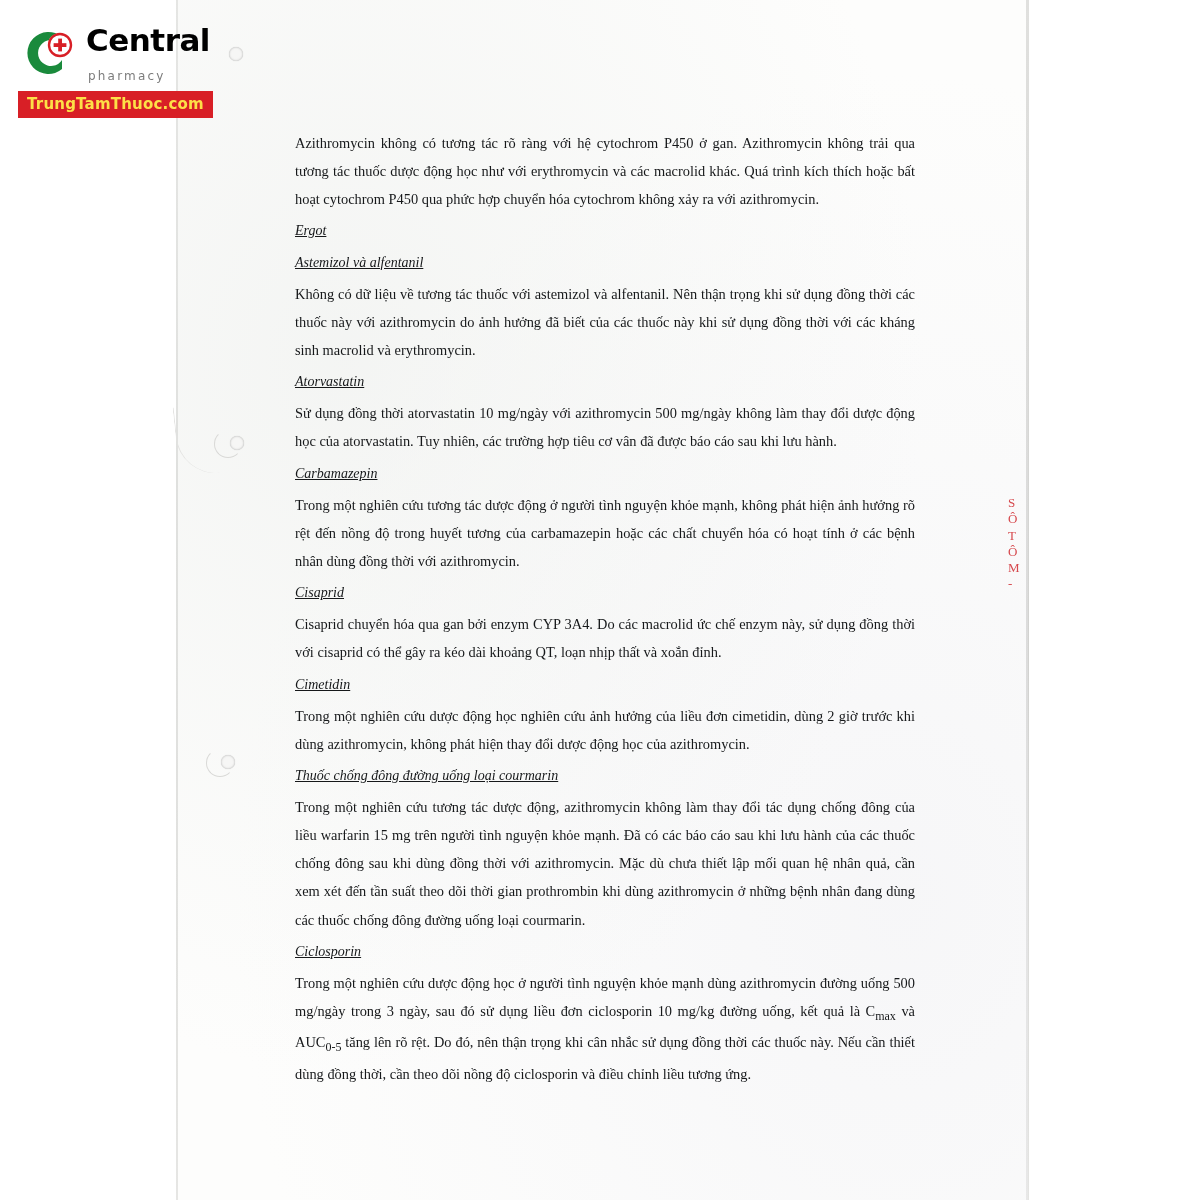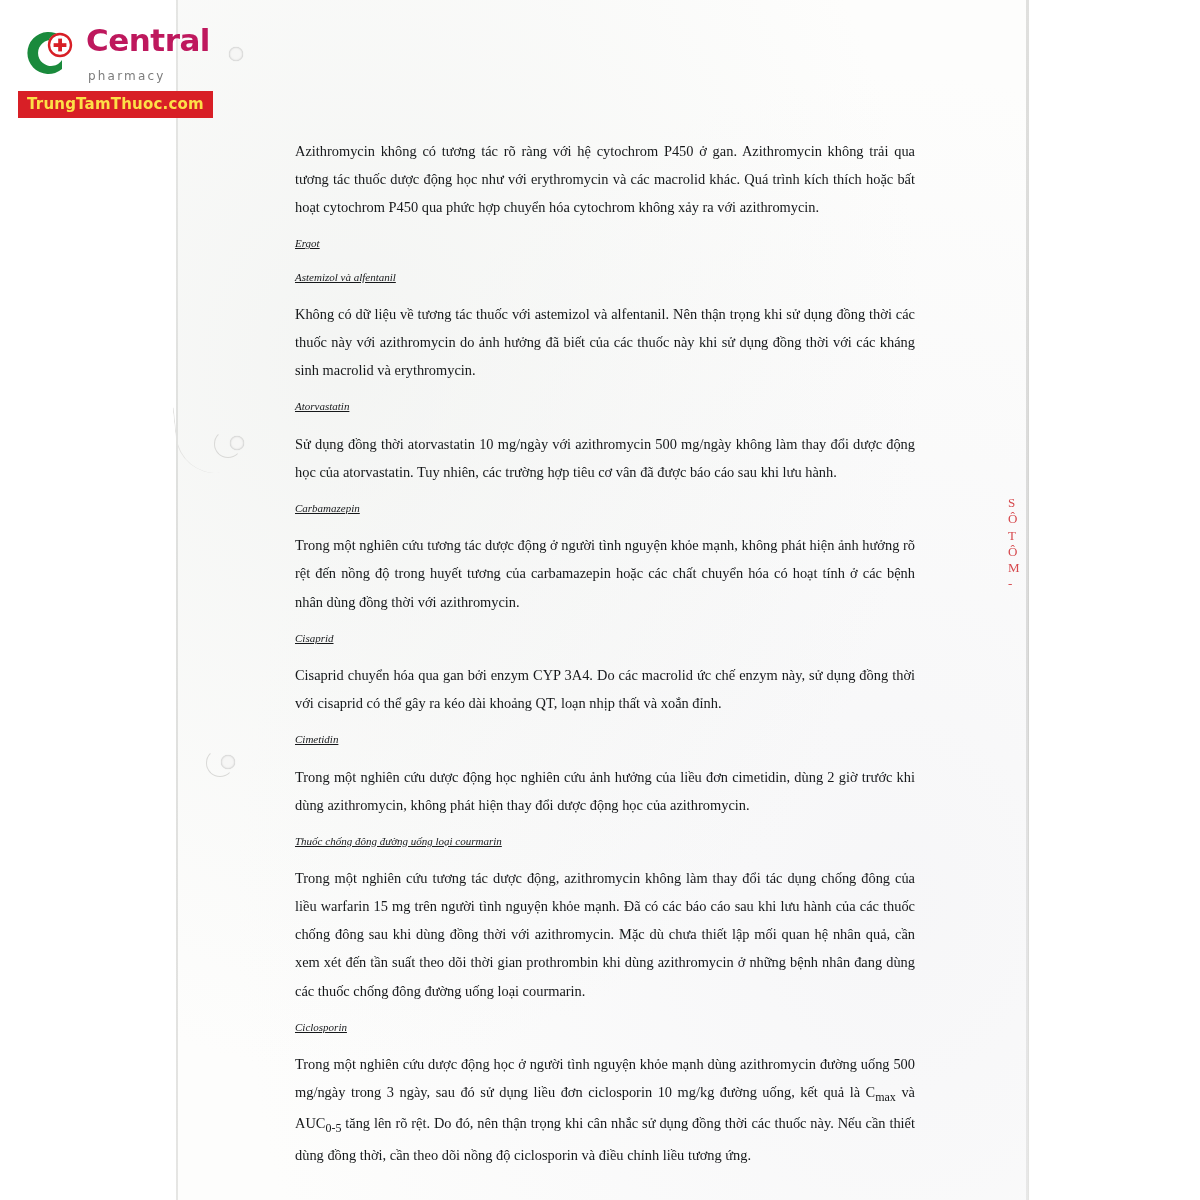--- a/index.html
+++ b/index.html
@@ -99,21 +99,21 @@
     position: relative;
     width: 58px;
     height: 58px;
     flex: 0 0 58px;
   }
   .logo-text-block { line-height: 1; }
   .logo-title {
     font-family: "DejaVu Sans", sans-serif;
     font-size: 31px;
     font-weight: bold;
-    color: #be185d;
+    color: #000000;
     letter-spacing: -0.5px;
   }
   .logo-sub {
     font-family: "DejaVu Sans", sans-serif;
     font-size: 12px;
     color: #7c7c7c;
     letter-spacing: 2.2px;
     margin-top: 14px;
     margin-left: 2px;
   }
@@ -150,29 +150,29 @@
     left: 295px;
     top: 125px;
     width: 620px;
     font-family: "Liberation Serif", serif;
     font-size: 14.4px;
     color: #16181a;
     line-height: 1.95;
     text-align: justify;
   }
   .doc-body p {
-    margin: 12px 0 1px 0;
+    margin: 4px 0 1px 0;
     text-align: justify;
     text-justify: inter-word;
   }
   .sub-head {
     margin: 3px 0 1px 0;
     font-style: italic;
     text-decoration: underline;
-    font-size: 11px;
+    font-size: 14px;
   }
   .sub {
     font-size: 12px;
     vertical-align: sub;
   }
 </style>
 </head>
 <body>
 
 <div id="page">

